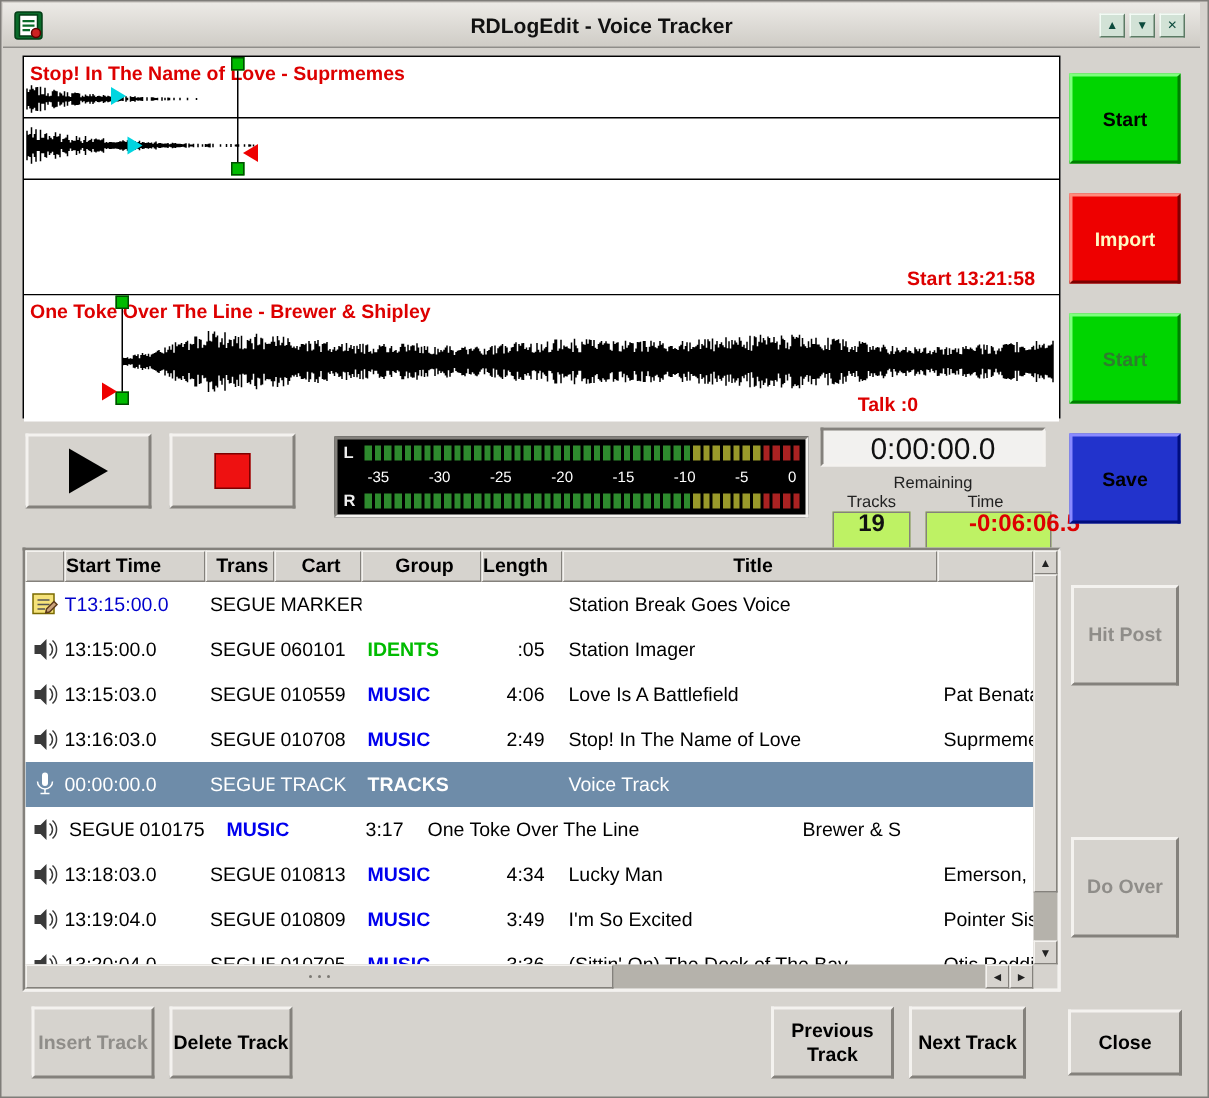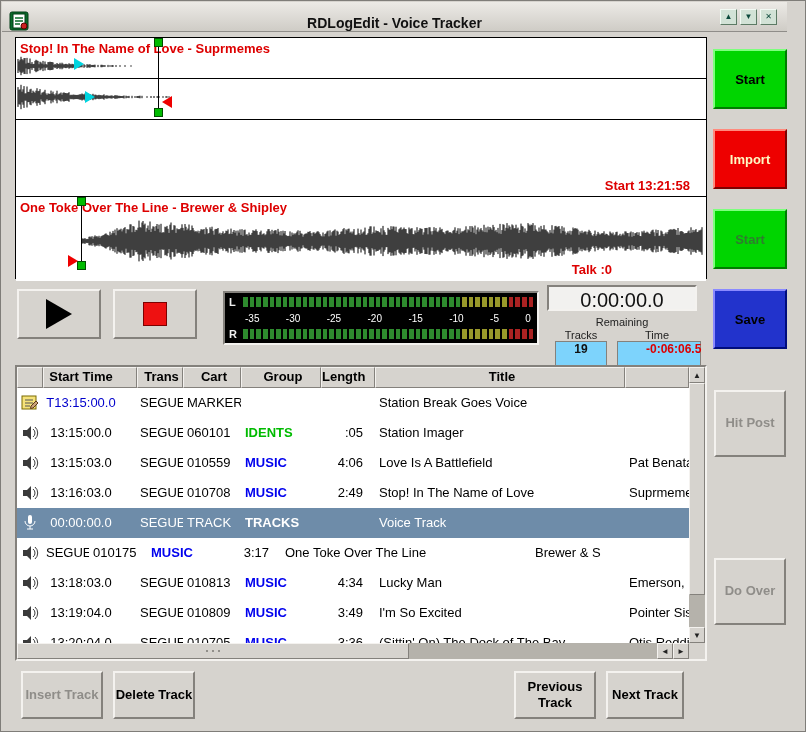--- a/index.html
+++ b/index.html
@@ -11,23 +11,23 @@
   #window{position:absolute;inset:0;border:1px solid #7f7d79;box-sizing:border-box;}
 
   
   .raised{border-top:2px solid #f4f2ef;border-left:2px solid #f4f2ef;
           border-bottom:2px solid #84817c;border-right:2px solid #84817c;background:#d6d3ce;}
   .sunken{border-top:2px solid #84817c;border-left:2px solid #84817c;
           border-bottom:2px solid #f4f2ef;border-right:2px solid #f4f2ef;}
   button{font-family:"Liberation Sans",sans-serif;cursor:default;padding:0;}
 
   
-  .titlebar{position:absolute;left:1px;top:1px;right:18px;height:29px;
+  .titlebar{position:absolute;left:1px;top:1px;right:5px;height:29px;
     background:linear-gradient(#eceae6,#cfccc6);border-bottom:1px solid #8f8d89;
-    display:flex;align-items:flex-end;}
+    display:flex;align-items:center;}
   .app-icon{margin-left:7px;z-index:2;display:flex;}
   .title{position:absolute;left:0;right:0;text-align:center;font-weight:bold;font-size:14px;color:#111;}
   .winbtns{position:absolute;right:10px;top:7px;display:flex;gap:3px;z-index:2;}
   .winbtn{width:17px;height:16px;font-size:8px;line-height:1;display:flex;align-items:center;justify-content:center;
     background:#d2e2d6;color:#0c4a3c;
     border-top:1px solid #f2faf4;border-left:1px solid #f2faf4;border-bottom:1px solid #5c7a64;border-right:1px solid #5c7a64;}
 
   
   #wavearea{position:absolute;left:14px;top:36px;width:692px;height:242px;
     background:#fff;border:1px solid #000;box-sizing:border-box;}
@@ -64,21 +64,21 @@
   .seg{flex:1;height:10px;}
   .sg{background:#2e8b2e}.sy{background:#99992a}.sr{background:#aa2222}
   .mscale{margin-left:14px;display:flex;justify-content:space-between;padding:0 2px;height:12px;align-items:center;}
   .mscale span{color:#fff;font-size:10px;}
   #timebox{position:absolute;left:532px;top:2px;width:150px;height:26px;background:#f2f1ef;
     font-size:20px;color:#111;text-align:center;line-height:26px;box-sizing:border-box;}
   #remaining-label{position:absolute;left:532px;top:33px;width:150px;text-align:center;font-size:11px;color:#222;}
   .rem-label{position:absolute;top:46px;font-size:11px;color:#222;text-align:center;}
   #tracks-label{left:536px;width:60px;}
   #time-label{left:602px;width:80px;}
-  .rem-val{position:absolute;top:58px;height:29px;background:#7dd3fc;font-size:12px;font-weight:bold;
+  .rem-val{position:absolute;top:58px;height:29px;background:#bef264;font-size:16px;font-weight:bold;
     text-align:center;line-height:15px;box-sizing:border-box;border:1px solid #84817c;}
   #tracks-value{left:540px;width:52px;color:#111;}
   #time-value{left:602px;width:84px;color:#dd0000;padding-left:28px;}
 
   
   .cbtn{position:absolute;left:712px;width:74px;font-weight:bold;font-size:13px;border-style:solid;border-width:2px;}
   .btn-green{background:#00d500;border-color:#7dff7d #007d00 #007d00 #7dff7d;color:#000;}
   .btn-green.dim{color:#2e7d2e;}
   .btn-red{background:#ee0000;border-color:#ff8a7d #7d0000 #7d0000 #ff8a7d;color:#fef9c3;}
   .btn-blue{background:#2233cc;border-color:#8a8aff #000d7d #000d7d #8a8aff;color:#000;}
@@ -90,21 +90,21 @@
     border-top:2px solid #84817c;border-left:2px solid #84817c;border-bottom:2px solid #f4f2ef;border-right:2px solid #f4f2ef;}
   #thead{position:absolute;left:0;top:0;width:672px;height:21px;display:flex;}
   .th{box-sizing:border-box;height:21px;font-size:13px;font-weight:bold;text-align:center;line-height:17px;
       background:#d6d3ce;border-top:1px solid #f4f2ef;border-left:1px solid #f4f2ef;border-bottom:1px solid #84817c;border-right:1px solid #84817c;
       overflow:hidden;white-space:nowrap;}
   #tbody{position:absolute;left:0;top:21px;width:672px;bottom:16px;overflow:hidden;background:#fff;}
   .trow{display:flex;height:30px;background:#fff;color:#000;}
   .trow.selected{background:#6e8ca9;color:#fff;}
   .c{box-sizing:border-box;height:30px;line-height:30px;font-size:13px;overflow:hidden;white-space:nowrap;}
   .c-icon{width:26px;display:flex;align-items:center;justify-content:center;}
-  .c-start{width:94px;text-align:center;padding-right:18px;}
+  .c-start{width:94px;text-align:left;padding-right:18px;}
   .c-trans{width:46px;padding-left:3px;}
   .c-cart{width:58px;padding-left:4px;}
   .c-group{width:80px;padding-left:4px;font-weight:bold;}
   .c-length{width:54px;text-align:right;padding-right:12px;}
   .c-title{width:250px;padding-left:4px;}
   .c-artist{flex:1;padding-left:4px;}
 
   
   .sbtn{position:absolute;width:16px;height:16px;display:flex;align-items:center;justify-content:center;
     font-size:8px;color:#222;background:#d6d3ce;
@@ -479,14 +479,15 @@
       <div class="sbtn" style="right:16px;top:0;position:absolute">◄</div>
       <div class="sbtn" style="right:0;top:0;position:absolute">►</div>
     </div>
     <div id="scorner"></div>
   </div>
 
   <button class="bbtn raised gbtn disabled" style="left:20px;top:670px;width:82px">Insert Track</button>
   <button class="bbtn raised gbtn" style="left:112px;top:670px;width:82px">Delete Track</button>
   <button class="bbtn raised gbtn" style="left:513px;top:670px;width:82px">Previous Track</button>
   <button class="bbtn raised gbtn" style="left:605px;top:670px;width:78px">Next Track</button>
+  <button class="raised gbtn" style="position:absolute;left:711px;top:672px;width:76px;height:44px">Close</button>
 
 </div>
 
 </body></html>

